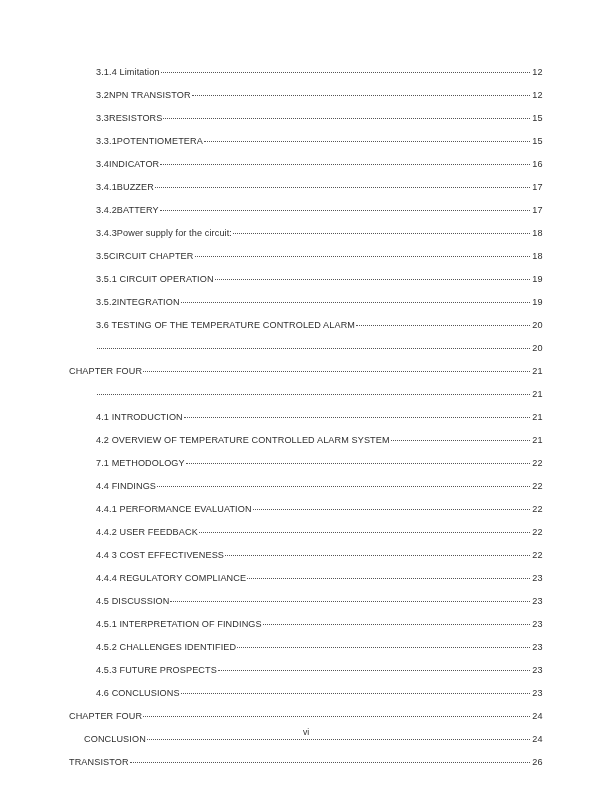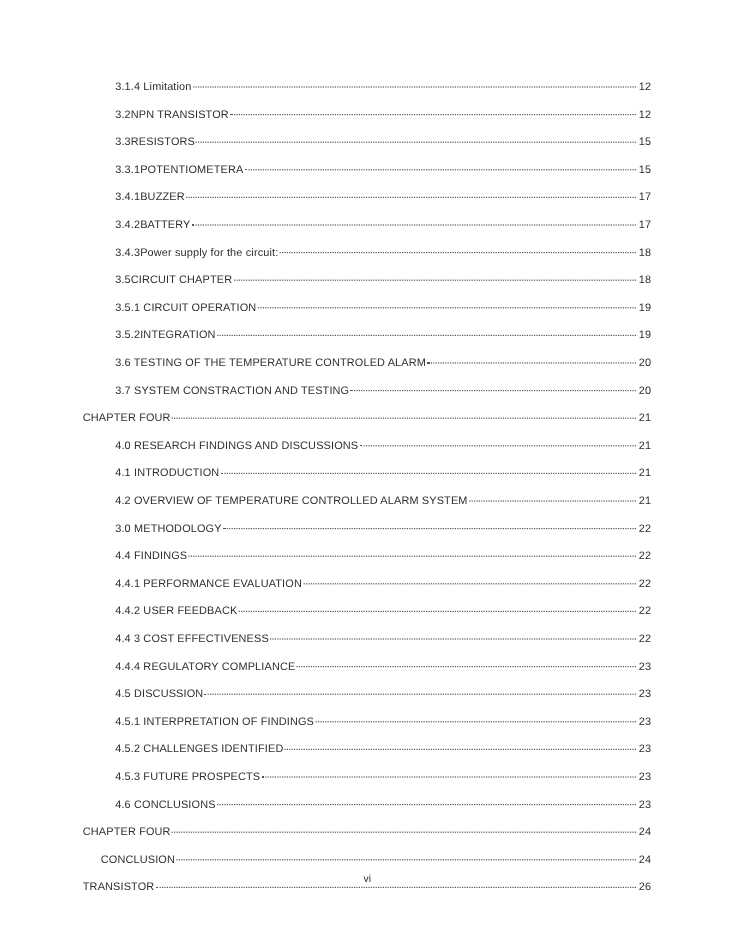--- a/index.html
+++ b/index.html
@@ -89,20 +89,25 @@
         <span class="label">3.3RESISTORS</span>
         <span class="leader"></span>
         <span class="pageno">15</span>
       </div>
       <div class="toc-entry lvl-2">
         <span class="label">3.3.1POTENTIOMETERA</span>
         <span class="leader"></span>
         <span class="pageno">15</span>
       </div>
       <div class="toc-entry lvl-2">
+        <span class="label">3.4INDICATOR</span>
+        <span class="leader"></span>
+        <span class="pageno">16</span>
+      </div>
+      <div class="toc-entry lvl-2">
         <span class="label">3.4.1BUZZER</span>
         <span class="leader"></span>
         <span class="pageno">17</span>
       </div>
       <div class="toc-entry lvl-2">
         <span class="label">3.4.2BATTERY</span>
         <span class="leader"></span>
         <span class="pageno">17</span>
       </div>
       <div class="toc-entry lvl-2">
@@ -124,46 +129,44 @@
         <span class="label">3.5.2INTEGRATION</span>
         <span class="leader"></span>
         <span class="pageno">19</span>
       </div>
       <div class="toc-entry lvl-2">
         <span class="label">3.6 TESTING OF THE TEMPERATURE CONTROLED ALARM</span>
         <span class="leader"></span>
         <span class="pageno">20</span>
       </div>
       <div class="toc-entry lvl-2">
-        <span class="label">3.7 SYSTEM CONSTRACTION AND TESTING</span>
         <span class="leader"></span>
         <span class="pageno">20</span>
       </div>
       <div class="toc-entry lvl-0">
         <span class="label">CHAPTER FOUR</span>
         <span class="leader"></span>
         <span class="pageno">21</span>
       </div>
       <div class="toc-entry lvl-2">
-        <span class="label">4.0 RESEARCH FINDINGS AND DISCUSSIONS</span>
         <span class="leader"></span>
         <span class="pageno">21</span>
       </div>
       <div class="toc-entry lvl-2">
         <span class="label">4.1 INTRODUCTION</span>
         <span class="leader"></span>
         <span class="pageno">21</span>
       </div>
       <div class="toc-entry lvl-2">
         <span class="label">4.2 OVERVIEW OF TEMPERATURE CONTROLLED ALARM SYSTEM</span>
         <span class="leader"></span>
         <span class="pageno">21</span>
       </div>
       <div class="toc-entry lvl-2">
-        <span class="label">3.0 METHODOLOGY</span>
+        <span class="label">7.1 METHODOLOGY</span>
         <span class="leader"></span>
         <span class="pageno">22</span>
       </div>
       <div class="toc-entry lvl-2">
         <span class="label">4.4 FINDINGS</span>
         <span class="leader"></span>
         <span class="pageno">22</span>
       </div>
       <div class="toc-entry lvl-2">
         <span class="label">4.4.1 PERFORMANCE EVALUATION</span>

